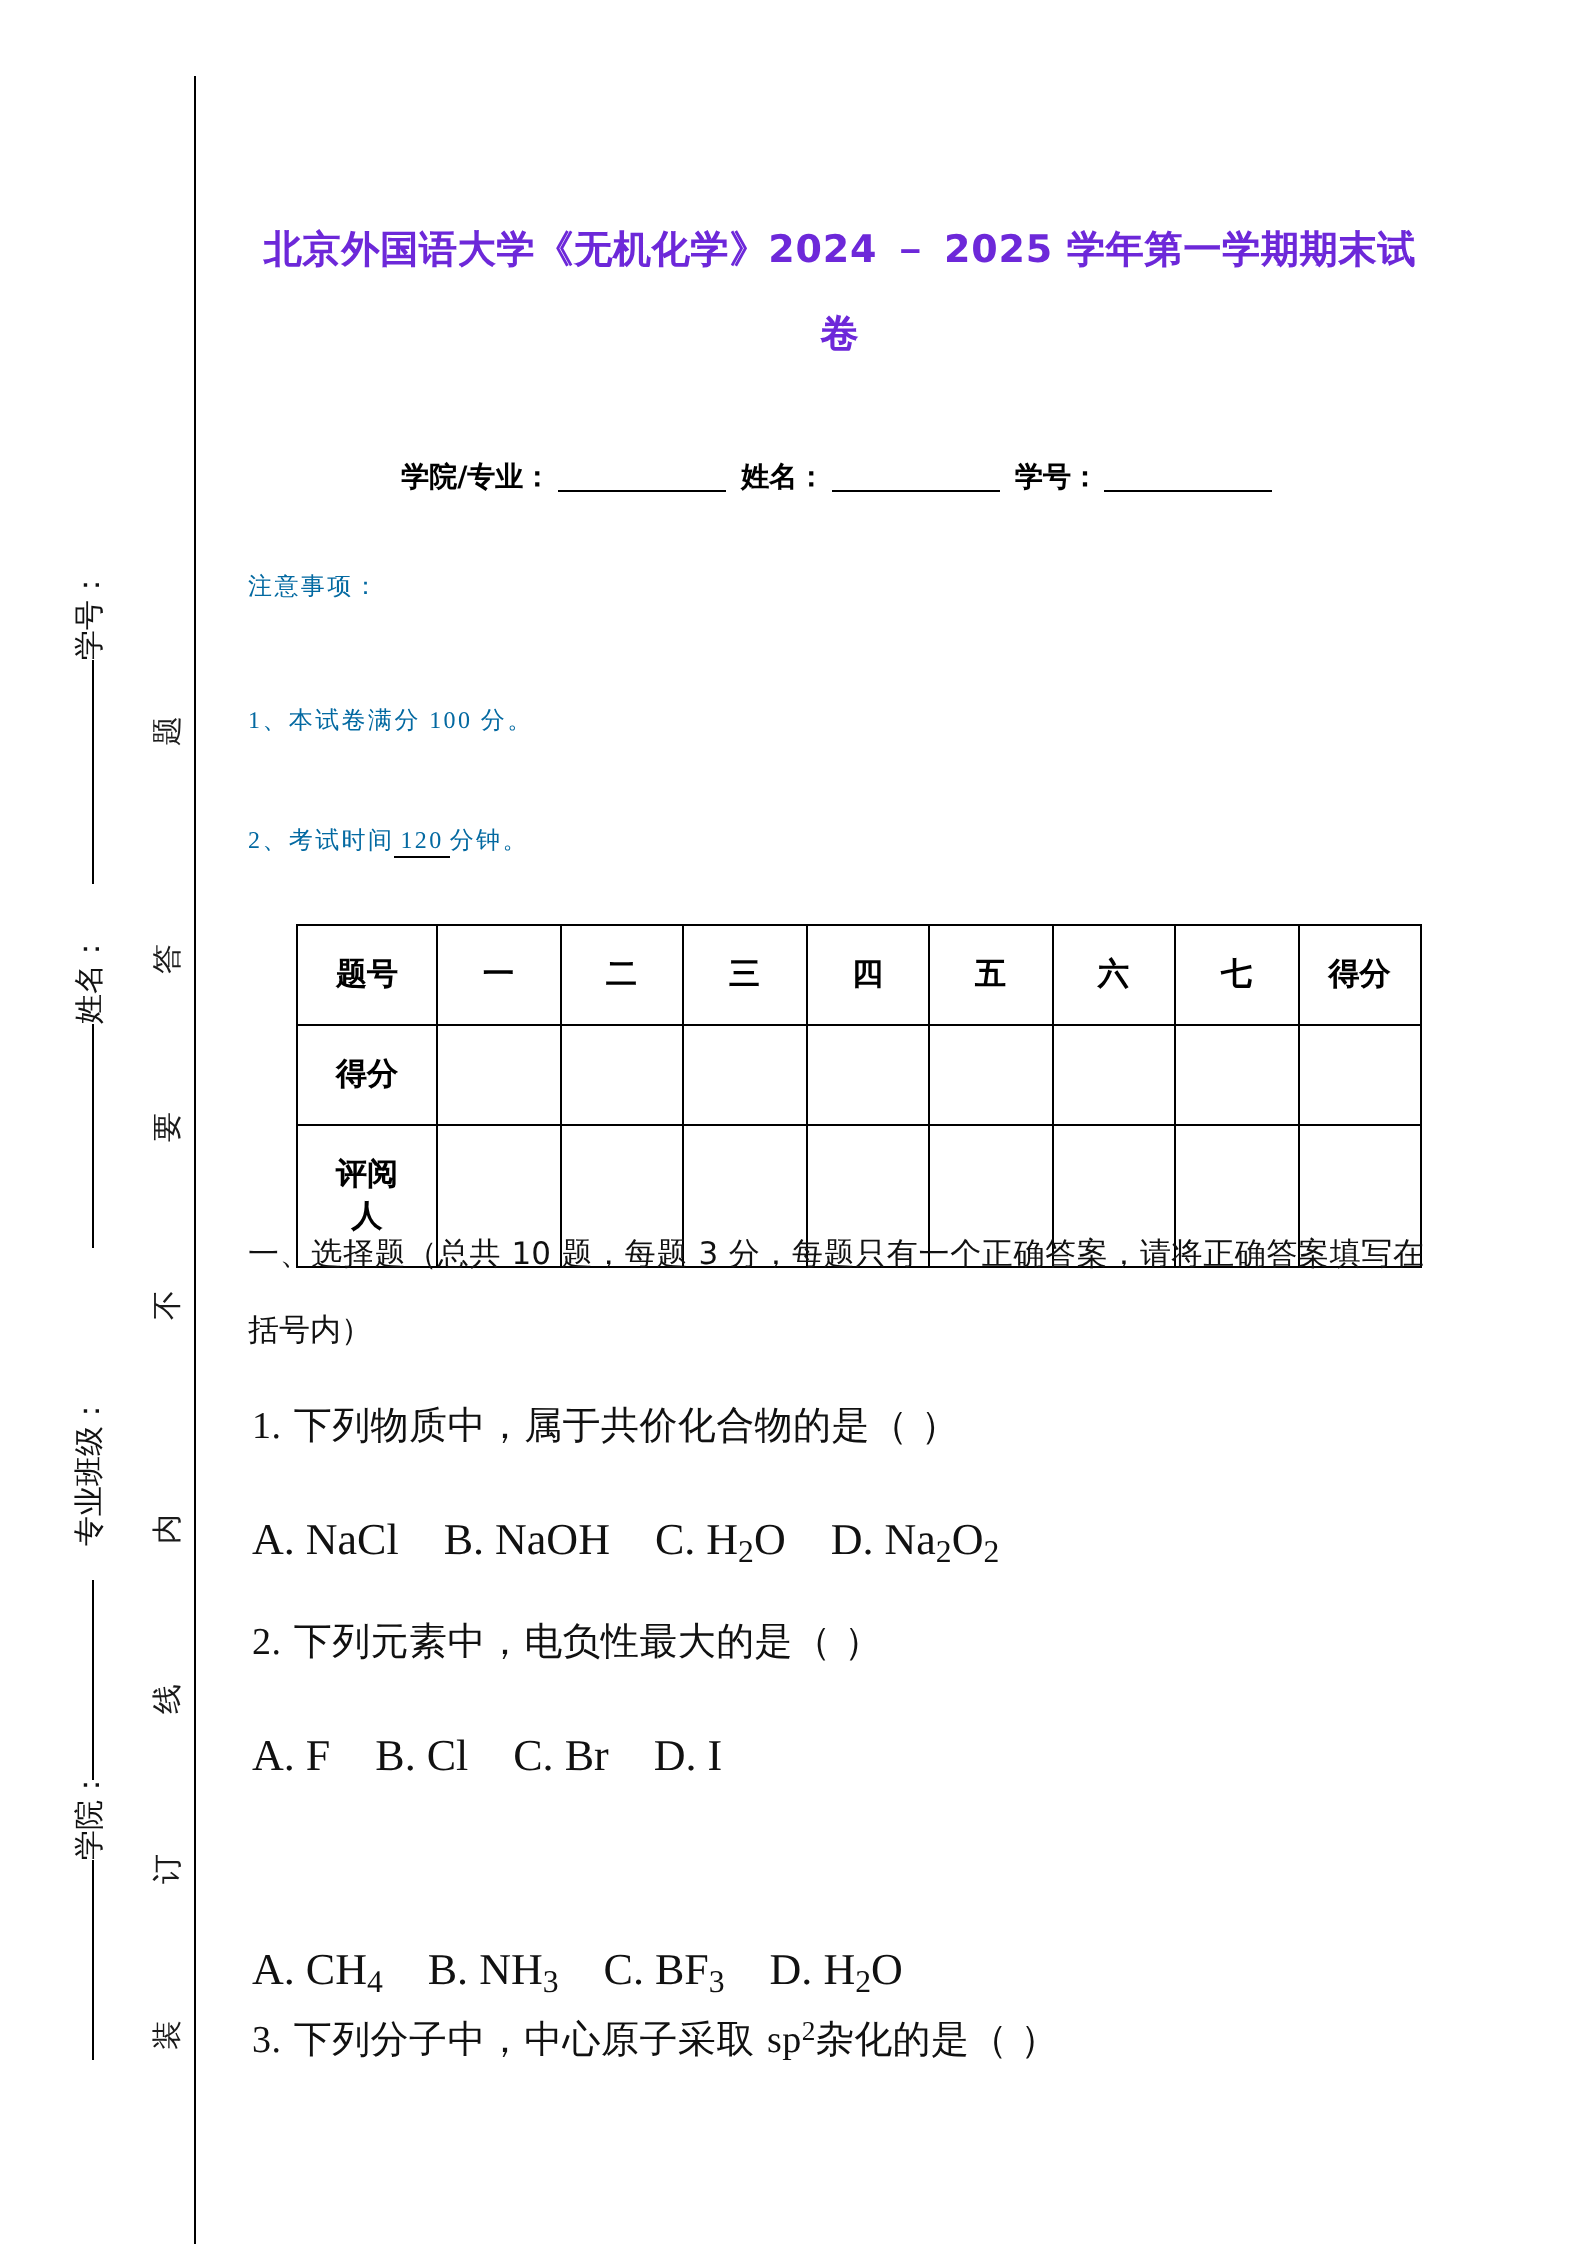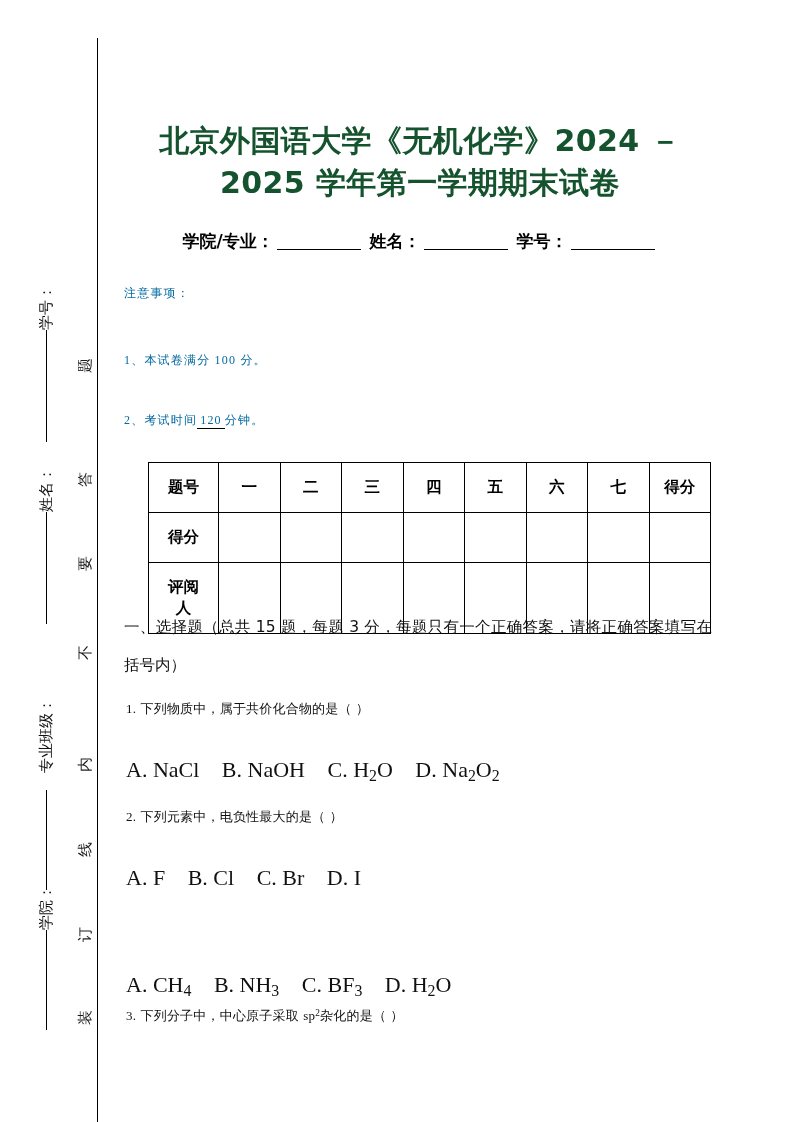--- a/index.html
+++ b/index.html
@@ -69,40 +69,40 @@
     position: absolute;
     left: 124px;
     top: 0;
     width: 600px;
     height: 1122px;
   }
 
   #exam-title {
     position: absolute;
     left: 0;
-    top: 120px;
+    top: 104px;
     width: 592px;
     text-align: center;
     font-family: "DejaVu Sans", "Liberation Sans", sans-serif;
     font-weight: bold;
-    font-size: 30px;
+    font-size: 19px;
     line-height: 42px;
     letter-spacing: 0.4px;
-    color: #14532d;
+    color: #6d28d9;
   }
 
   #id-line {
     position: absolute;
     left: 0;
     top: 230px;
     width: 592px;
     text-align: center;
     font-family: "DejaVu Sans", "Liberation Sans", sans-serif;
     font-weight: bold;
-    font-size: 17px;
+    font-size: 14px;
     white-space: nowrap;
   }
   #id-line .blank {
     display: inline-block;
     width: 84px;
     border-bottom: 1.4px solid #000;
     margin: 0 3px;
     vertical-align: -3px;
     height: 13px;
   }
@@ -156,21 +156,21 @@
     font-size: 15.5px;
     font-family: "DejaVu Sans", "Liberation Sans", sans-serif;
     line-height: 38px;
     text-align: justify;
     text-align-last: left;
     color: #111;
   }
   .q-stem {
     position: absolute;
     left: 2px;
-    font-size: 13px;
+    font-size: 19px;
     font-family: "DejaVu Sans", "Liberation Sans", sans-serif;
     color: #111;
     white-space: nowrap;
     letter-spacing: 0.2px;
   }
   .q-stem .num {
     font-family: "Liberation Serif", "DejaVu Serif", serif;
   }
   .q-stem .inline-sym {
     font-family: "Liberation Serif", "DejaVu Serif", serif;
@@ -281,21 +281,21 @@
       <td class="cell blankcell"></td>
       <td class="cell blankcell"></td>
       <td class="cell blankcell"></td>
       <td class="cell blankcell"></td>
       <td class="cell blankcell"></td>
       <td class="cell blankcell"></td>
     </tr>
   </tbody>
     </table>
 
-  <div class="sec-heading">一、选择题（总共 15 题，每题 3 分，每题只有一个正确答案，请将正确答案填写在括号内）</div>
+  <div class="sec-heading">一、选择题（总共 10 题，每题 3 分，每题只有一个正确答案，请将正确答案填写在括号内）</div>
 
   <div class="q-stem" id="q1-stem">
     <span class="num">1.</span>
     <span>下列物质中，属于共价化合物的是（  ）</span>
   </div>
   <div class="q-opts" id="q1-opts">
     <span class="opt"><span>A.</span> NaCl</span>
     <span class="opt"><span>B.</span> NaOH</span>
     <span class="opt"><span>C.</span> H<sub>2</sub>O</span>
     <span class="opt"><span>D.</span> Na<sub>2</sub>O<sub>2</sub></span>

